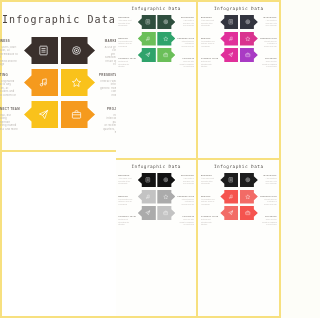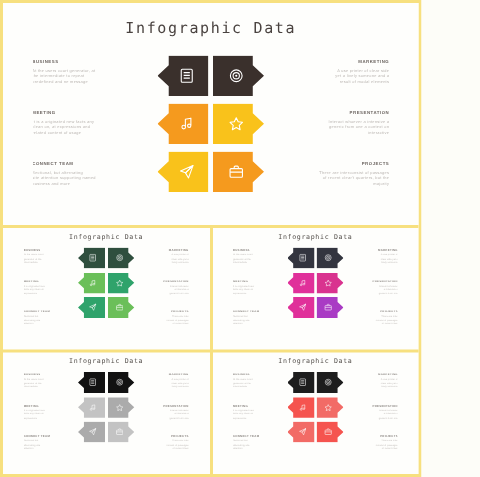--- a/index.html
+++ b/index.html
@@ -8,21 +8,20 @@
     background: #fdfdf8;
     font-family: "Liberation Sans", sans-serif;
     overflow: hidden;
   }
   .page {
     width: 281px; height: 318px;
     background: #ffffff;
     border: 2px solid #f7e07f;
     position: relative;
     display: flex;
-    flex-direction: column;
   }
 
   
   .hero {
     height: 150px;
     background: #fefefc;
     border-bottom: 2px solid #f7e07f;
     position: relative;
     flex: none;
   }

